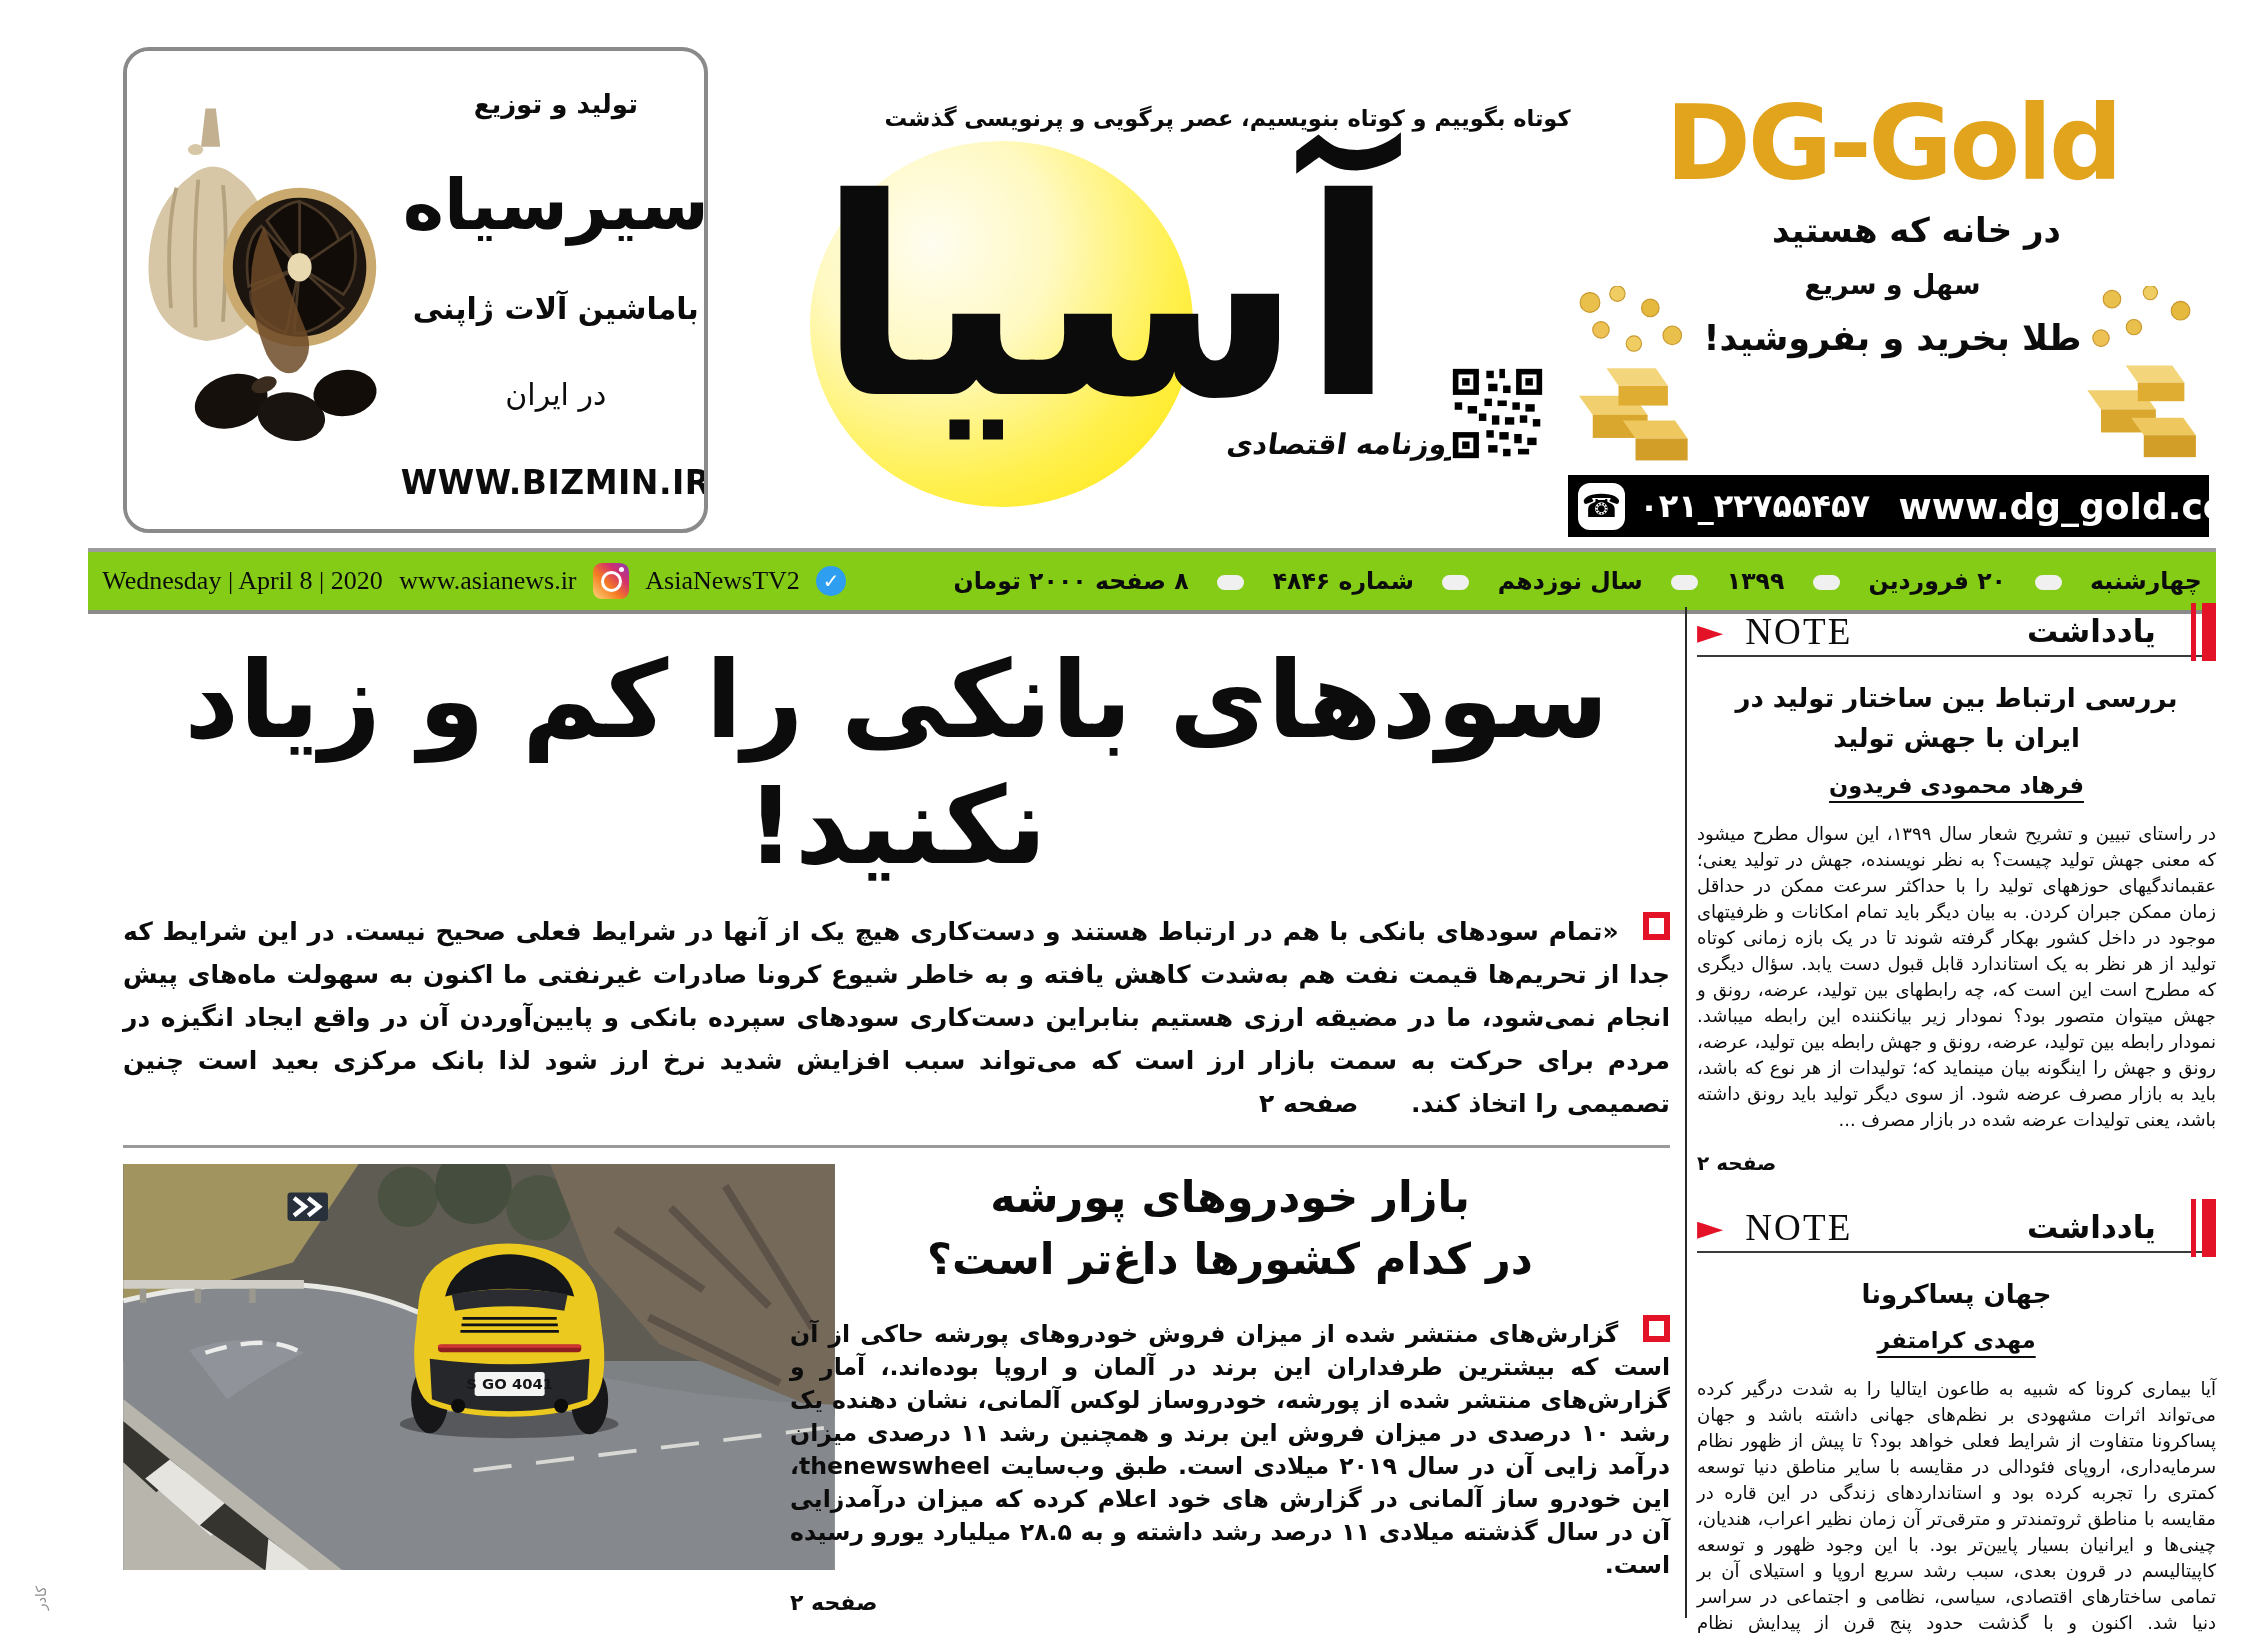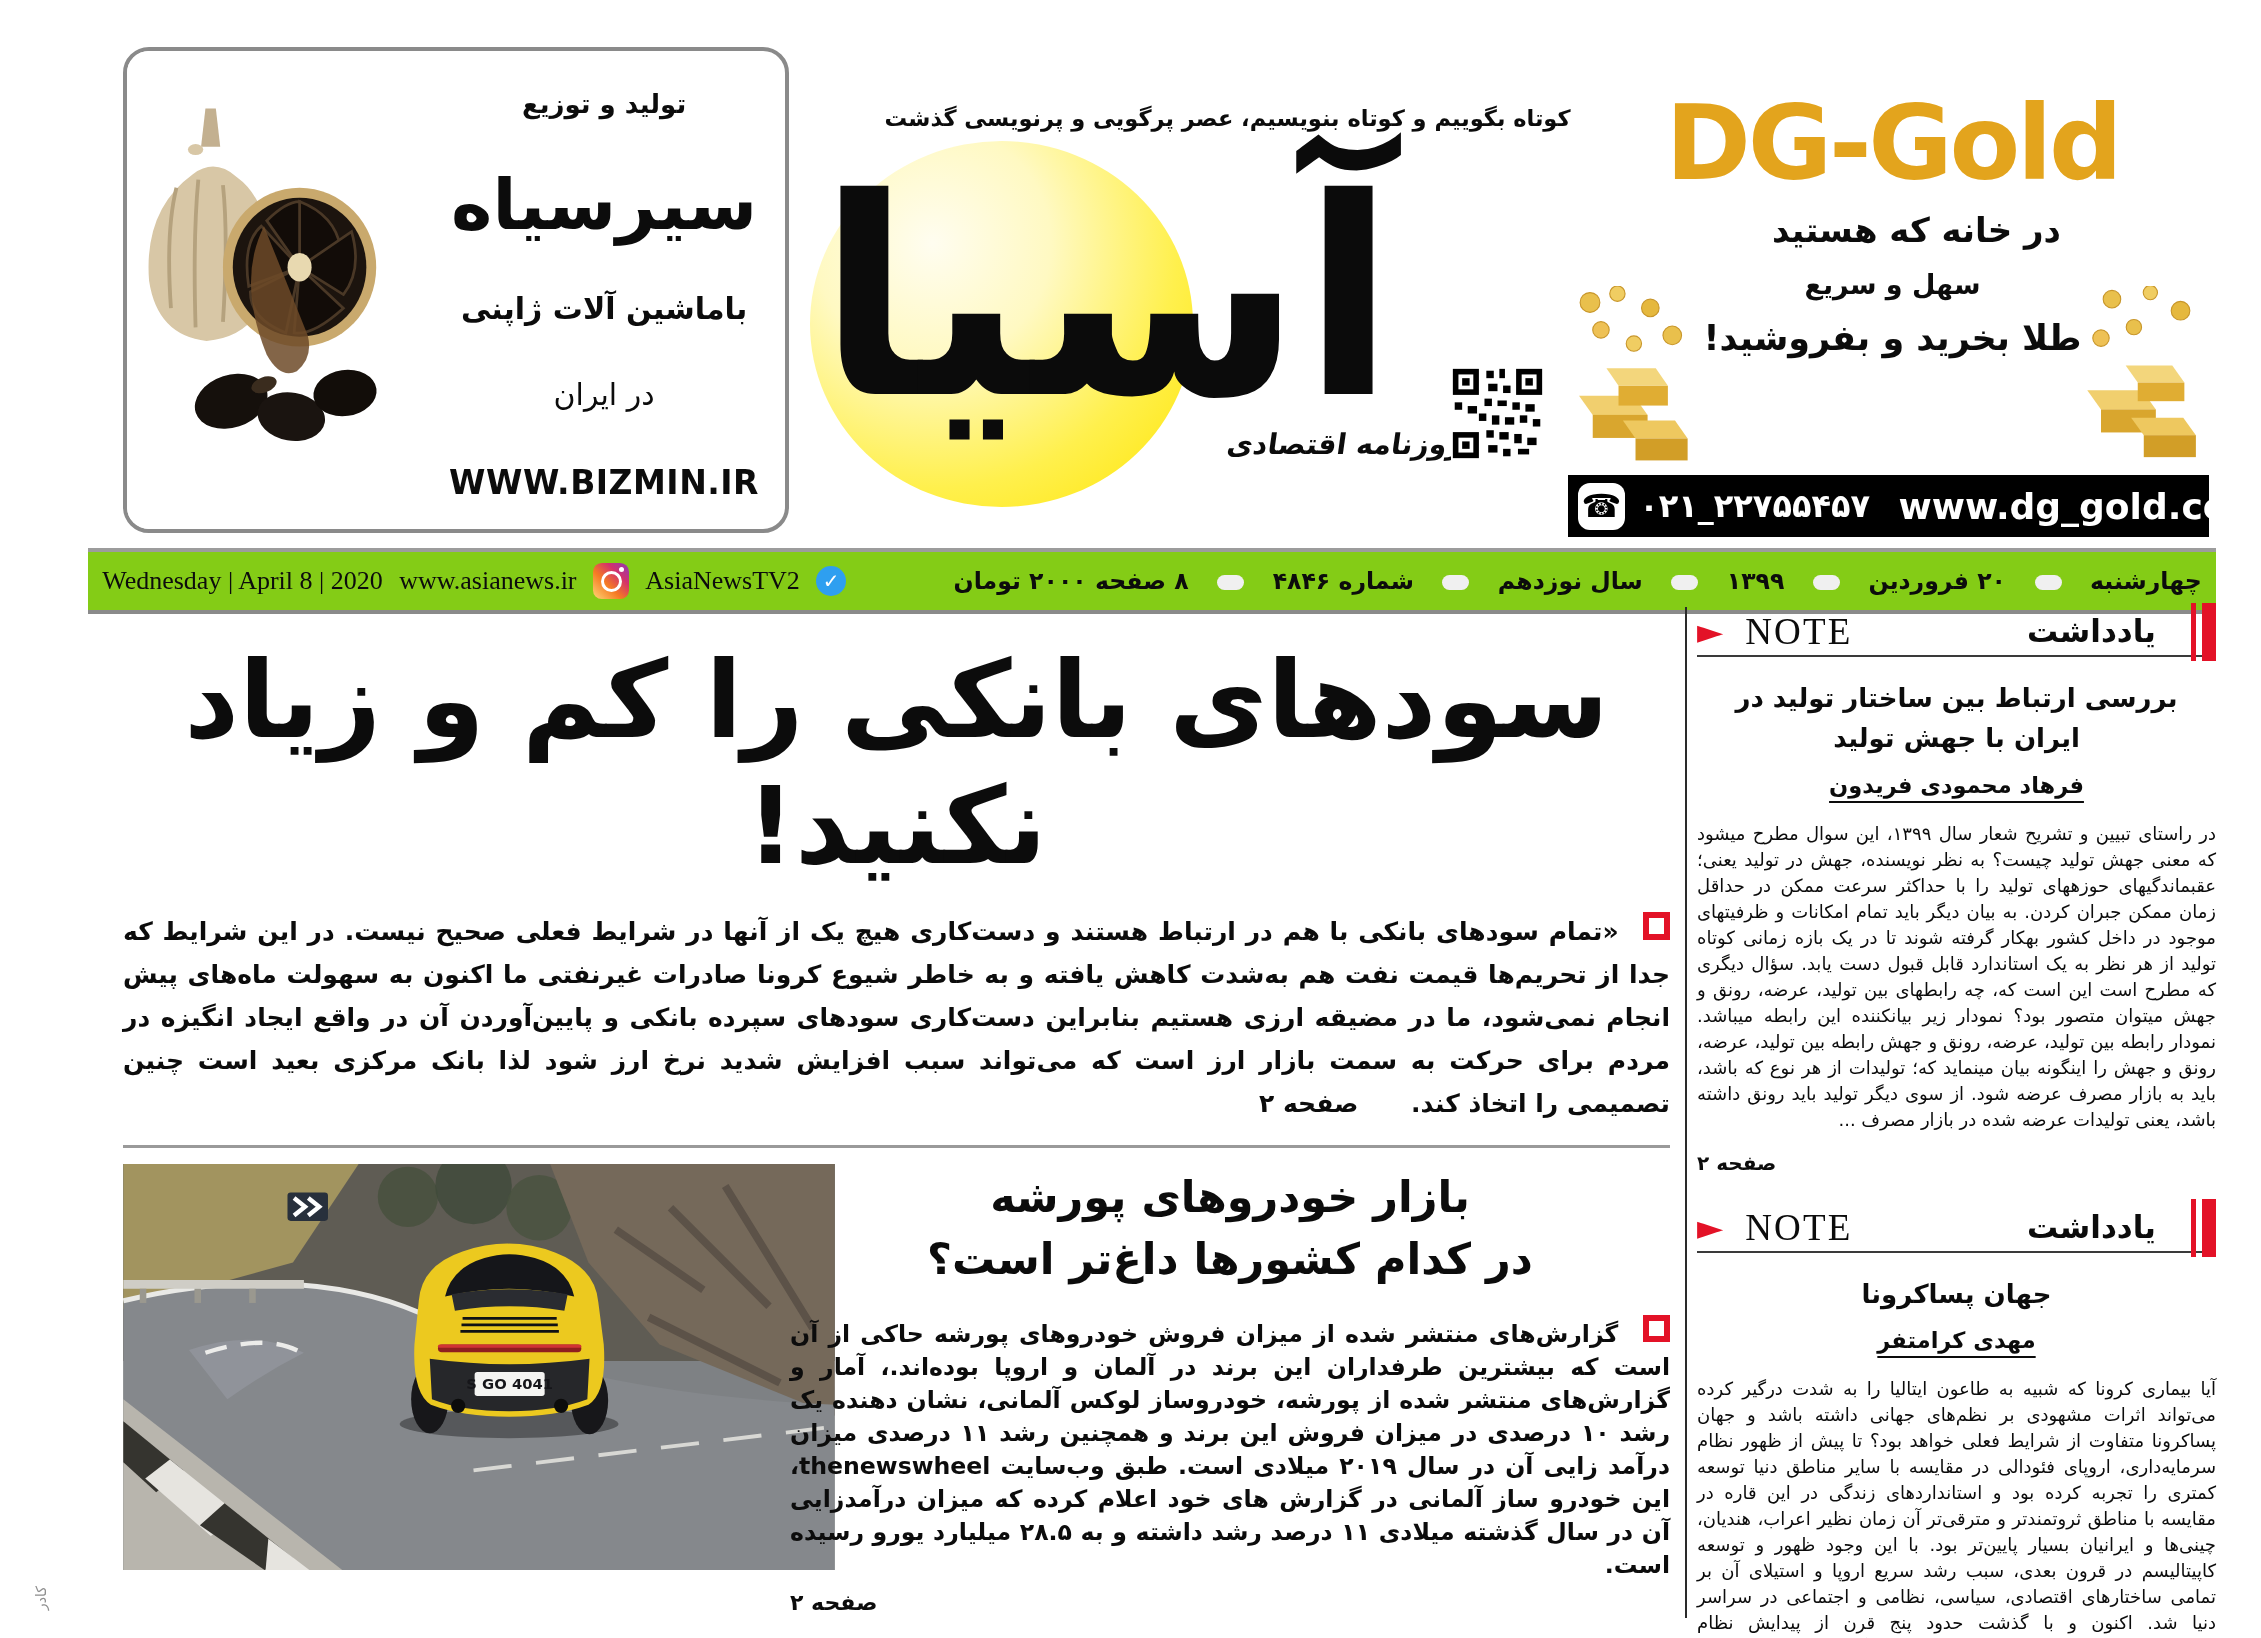--- a/index.html
+++ b/index.html
@@ -1,19 +1,19 @@
 <!DOCTYPE html>
 <html style="font-size:8.8px"><head>
 <meta charset="utf-8">
 <style>
   html,body{margin:0;padding:0;background:#e9e9e9;}
   #paper{position:relative;width:2261px;height:1639px;background:#fff;overflow:hidden;
          font-family:"DejaVu Sans","Liberation Sans",sans-serif;color:#0c0c0c;}
   
-  .left-ad{position:absolute;left:123px;top:47px;width:666px;height:486px;border:4.4px solid #8a8a8a;
+  .left-ad{position:absolute;left:123px;top:47px;width:585px;height:486px;border:4.4px solid #8a8a8a;
            border-radius:26px;background:#fff;display:flex;overflow:hidden;box-sizing:border-box;}
   .garlic-wrap{width:45%;height:100%;flex:none;}
   .left-ad-text{flex:1;display:flex;flex-direction:column;align-items:center;justify-content:space-between;
                 padding:38px 14.2px 27px;direction:rtl;text-align:center;}
   .lad-1{font-size:26px;font-weight:bold;}
   .lad-title{font-size:70px;font-weight:bold;line-height:1;}
   .lad-3{font-size:30px;font-weight:bold;}
   .lad-4{font-size:30px;font-weight:normal;}
   .lad-url{font-size:33px;font-weight:bold;letter-spacing:0.5px;direction:ltr;}
   .masthead-tagline{position:absolute;left:855px;top:105px;width:745px;text-align:center;

